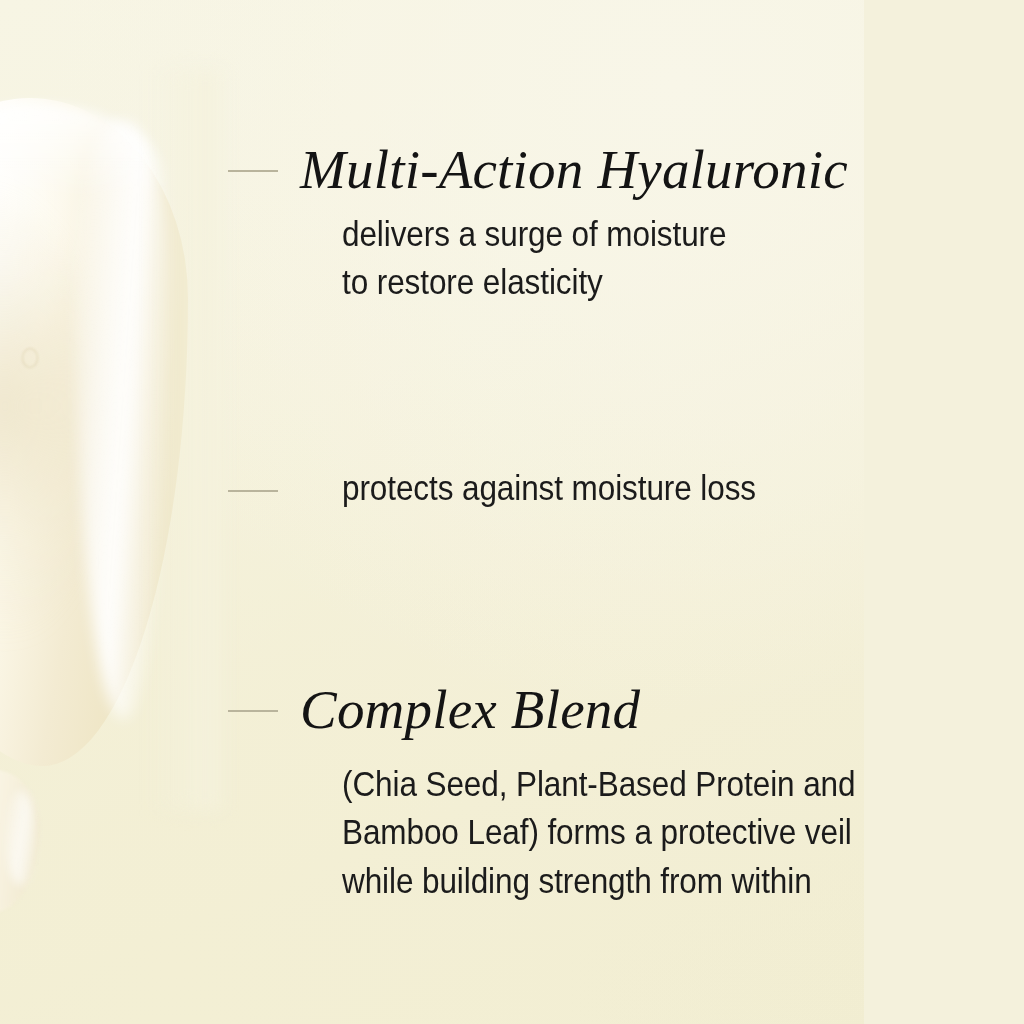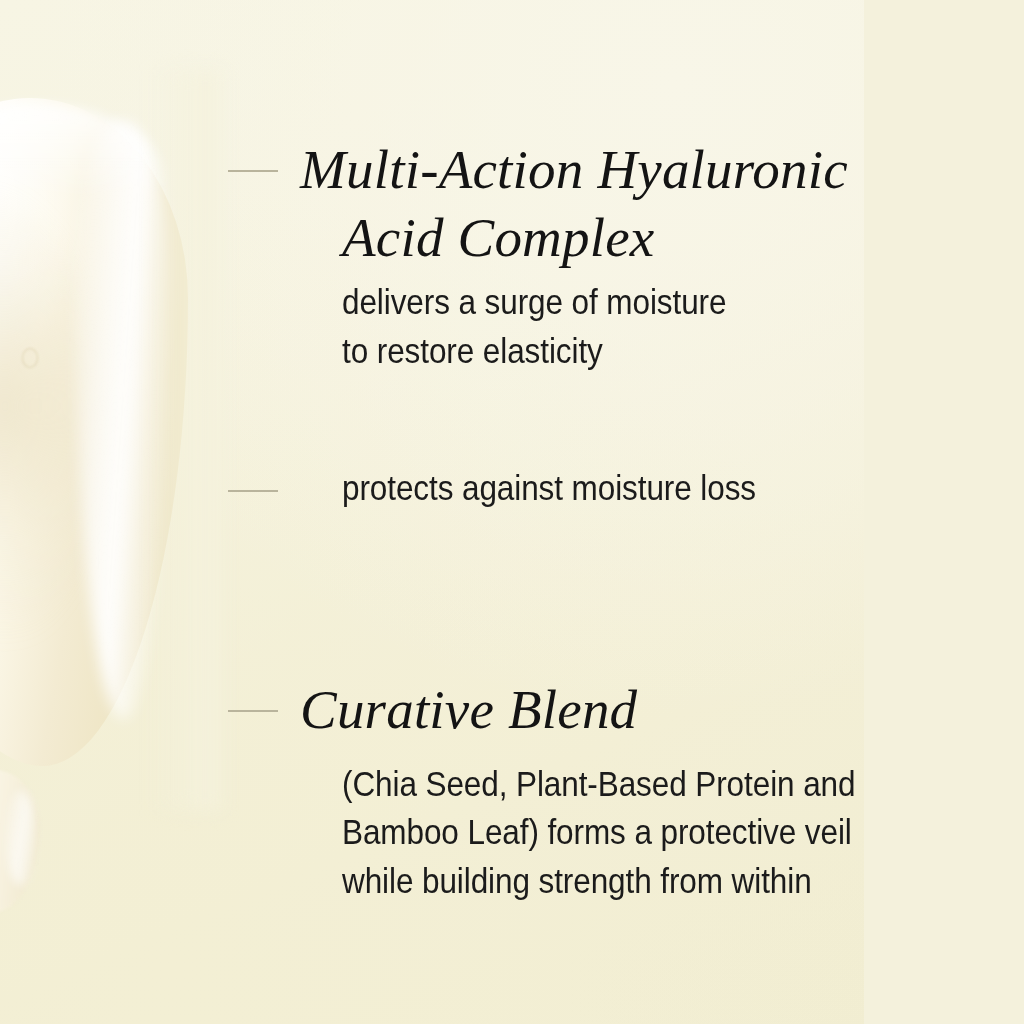--- a/index.html
+++ b/index.html
@@ -179,37 +179,37 @@
     <div class="blob-drop"></div>
     <div class="blob-drop-sheen"></div>
     <div class="blob-feather"></div>
   </div>
 
   <div class="benefits">
 
     <div class="benefit benefit-1">
       <div class="dash"></div>
       <div class="benefit-body">
-        <div class="heading two-line"><span>Multi-Action Hyaluronic</span><span class="ln2">Acid Complex</span></div>
+        <div class="heading two-line"><span>Multi-Action Hyaluronic</span></div>
         <div class="desc">delivers a surge of moisture
 to restore elasticity</div>
       </div>
     </div>
 
     <div class="benefit benefit-2">
       <div class="dash"></div>
       <div class="benefit-body">
         <div class="desc">protects against moisture loss</div>
       </div>
     </div>
 
     <div class="benefit benefit-3">
       <div class="dash"></div>
       <div class="benefit-body">
-        <div class="heading">Curative Blend</div>
+        <div class="heading">Complex Blend</div>
         <div class="desc">(Chia Seed, Plant-Based Protein and
 Bamboo Leaf) forms a protective veil
 while building strength from within</div>
       </div>
     </div>
 
   </div>
 </div>
 
 </body></html>

